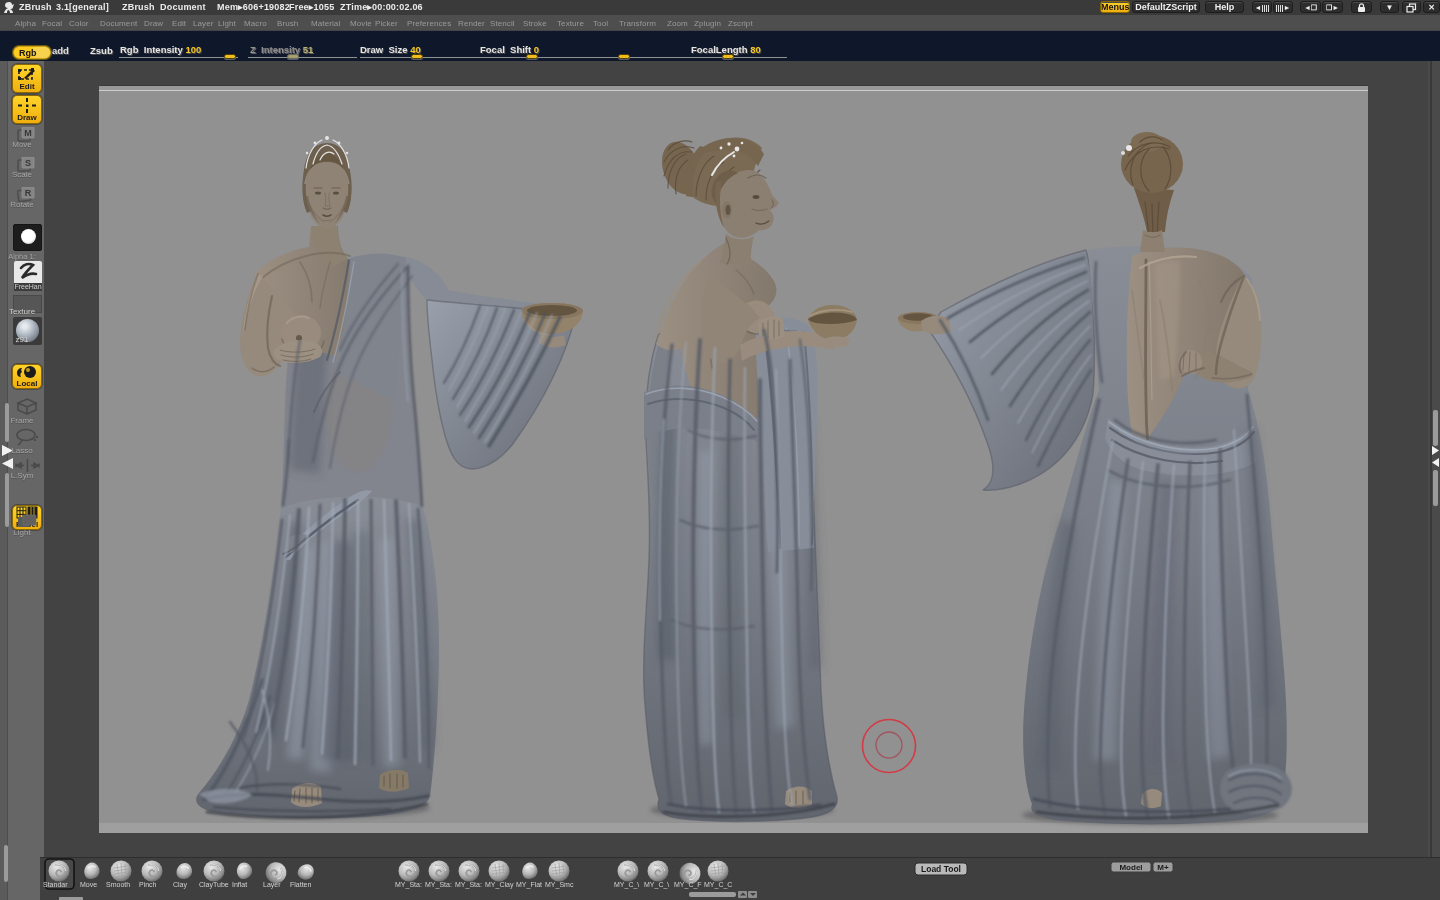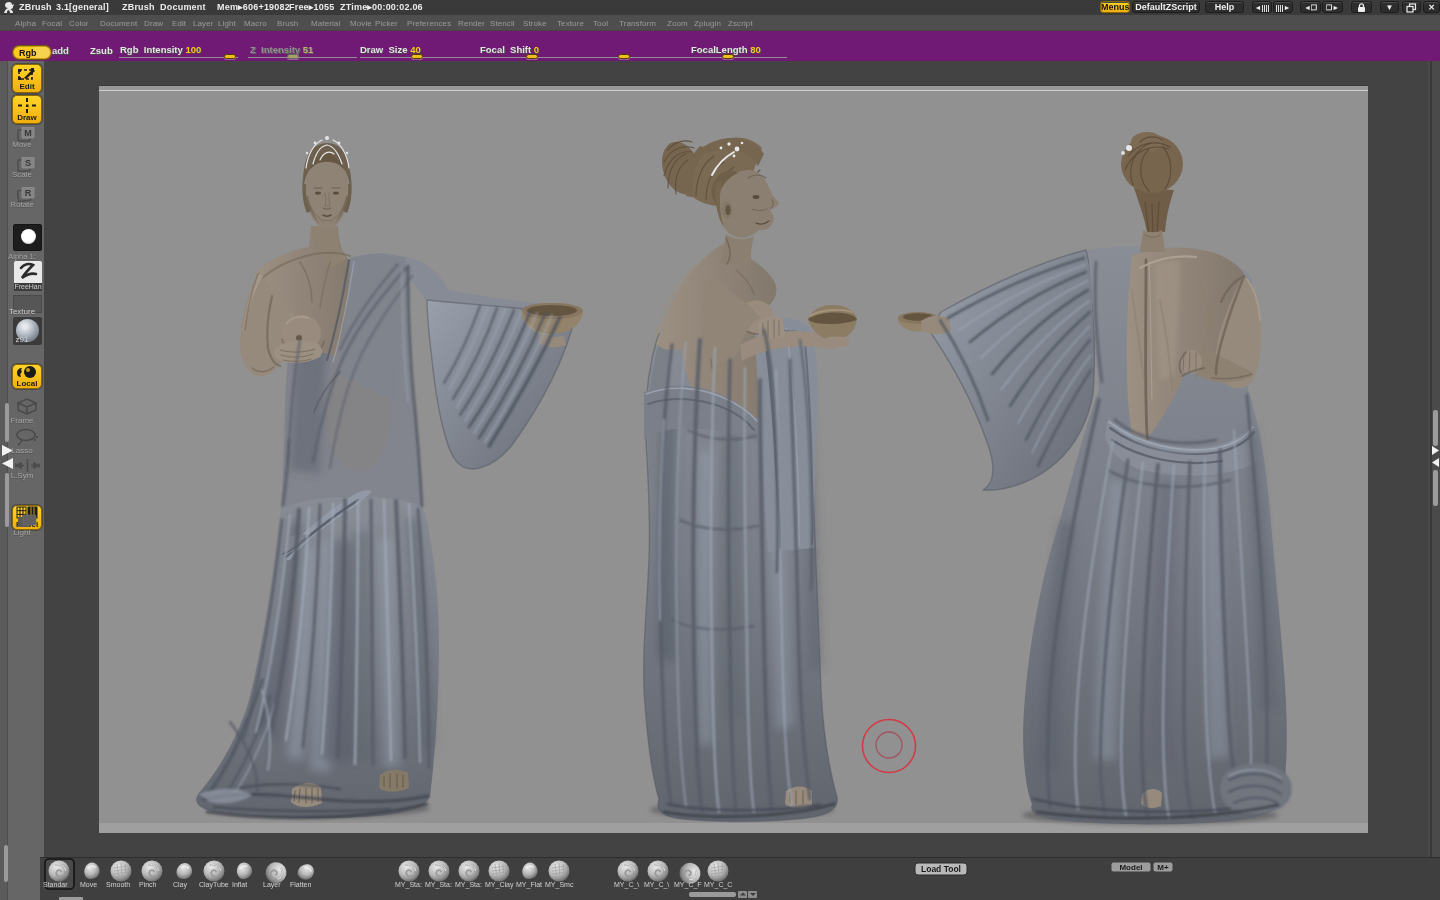--- a/index.html
+++ b/index.html
@@ -2,21 +2,21 @@
 <html><head>
 <meta charset="utf-8">
 <style>
 html,body{margin:0;padding:0;width:1440px;height:900px;overflow:hidden;background:#424242;font-family:"Liberation Sans",sans-serif;}
 *{box-sizing:border-box;}
 .abs{position:absolute;}
 #titlebar{position:absolute;left:0;top:0;width:1440px;height:16px;background:#3a3a3a;color:#ececec;font-size:9px;font-weight:bold;}
 #titlebar .t{position:absolute;top:2px;white-space:nowrap;letter-spacing:0.2px;}
 #menubar{position:absolute;left:0;top:15px;width:1440px;height:16px;background:#4e4e4e;border-bottom:1px solid #454545;}
 #menubar span{position:absolute;top:4px;font-size:8px;color:#9a9a9a;letter-spacing:0.1px;}
-#toolbar{position:absolute;left:0;top:31px;width:1440px;height:30px;background:#701a75;}
+#toolbar{position:absolute;left:0;top:31px;width:1440px;height:30px;background:#0f172a;}
 .tlabel{position:absolute;font-size:9.5px;font-weight:bold;color:#e6e6e6;text-shadow:1px 1px 0 #4a4a4a;white-space:nowrap;}
 .tlabel b{color:#f6c623;}
 .tlabel.dis{color:#8f8f8f;text-shadow:1px 1px 0 #616161;}
 .tlabel.dis b{color:#bdb276;}
 .track{position:absolute;height:1px;background:#555555;border-bottom:1px solid #909090;}
 .pill{position:absolute;width:12px;height:5px;background:#f0bc1e;border:1px solid #4d3e00;border-radius:3px;box-shadow:0 1px 0 rgba(255,255,255,0.3);}
 .pill.dis{background:#a6a06a;border-color:#666;}
 #sidebar{position:absolute;left:0;top:61px;width:44px;height:839px;background:#666666;}
 #sidebar .rail{position:absolute;left:0;top:0;width:8px;height:839px;background:#5b5b5b;border-right:1px solid #4e4e4e;}
 .sbtn{position:absolute;left:12px;width:30px;border-radius:5px;background:linear-gradient(#ffd42a,#efaf0f);border:1px solid #8a6700;color:#1c1c1c;font-size:8px;font-weight:bold;text-align:center;}

